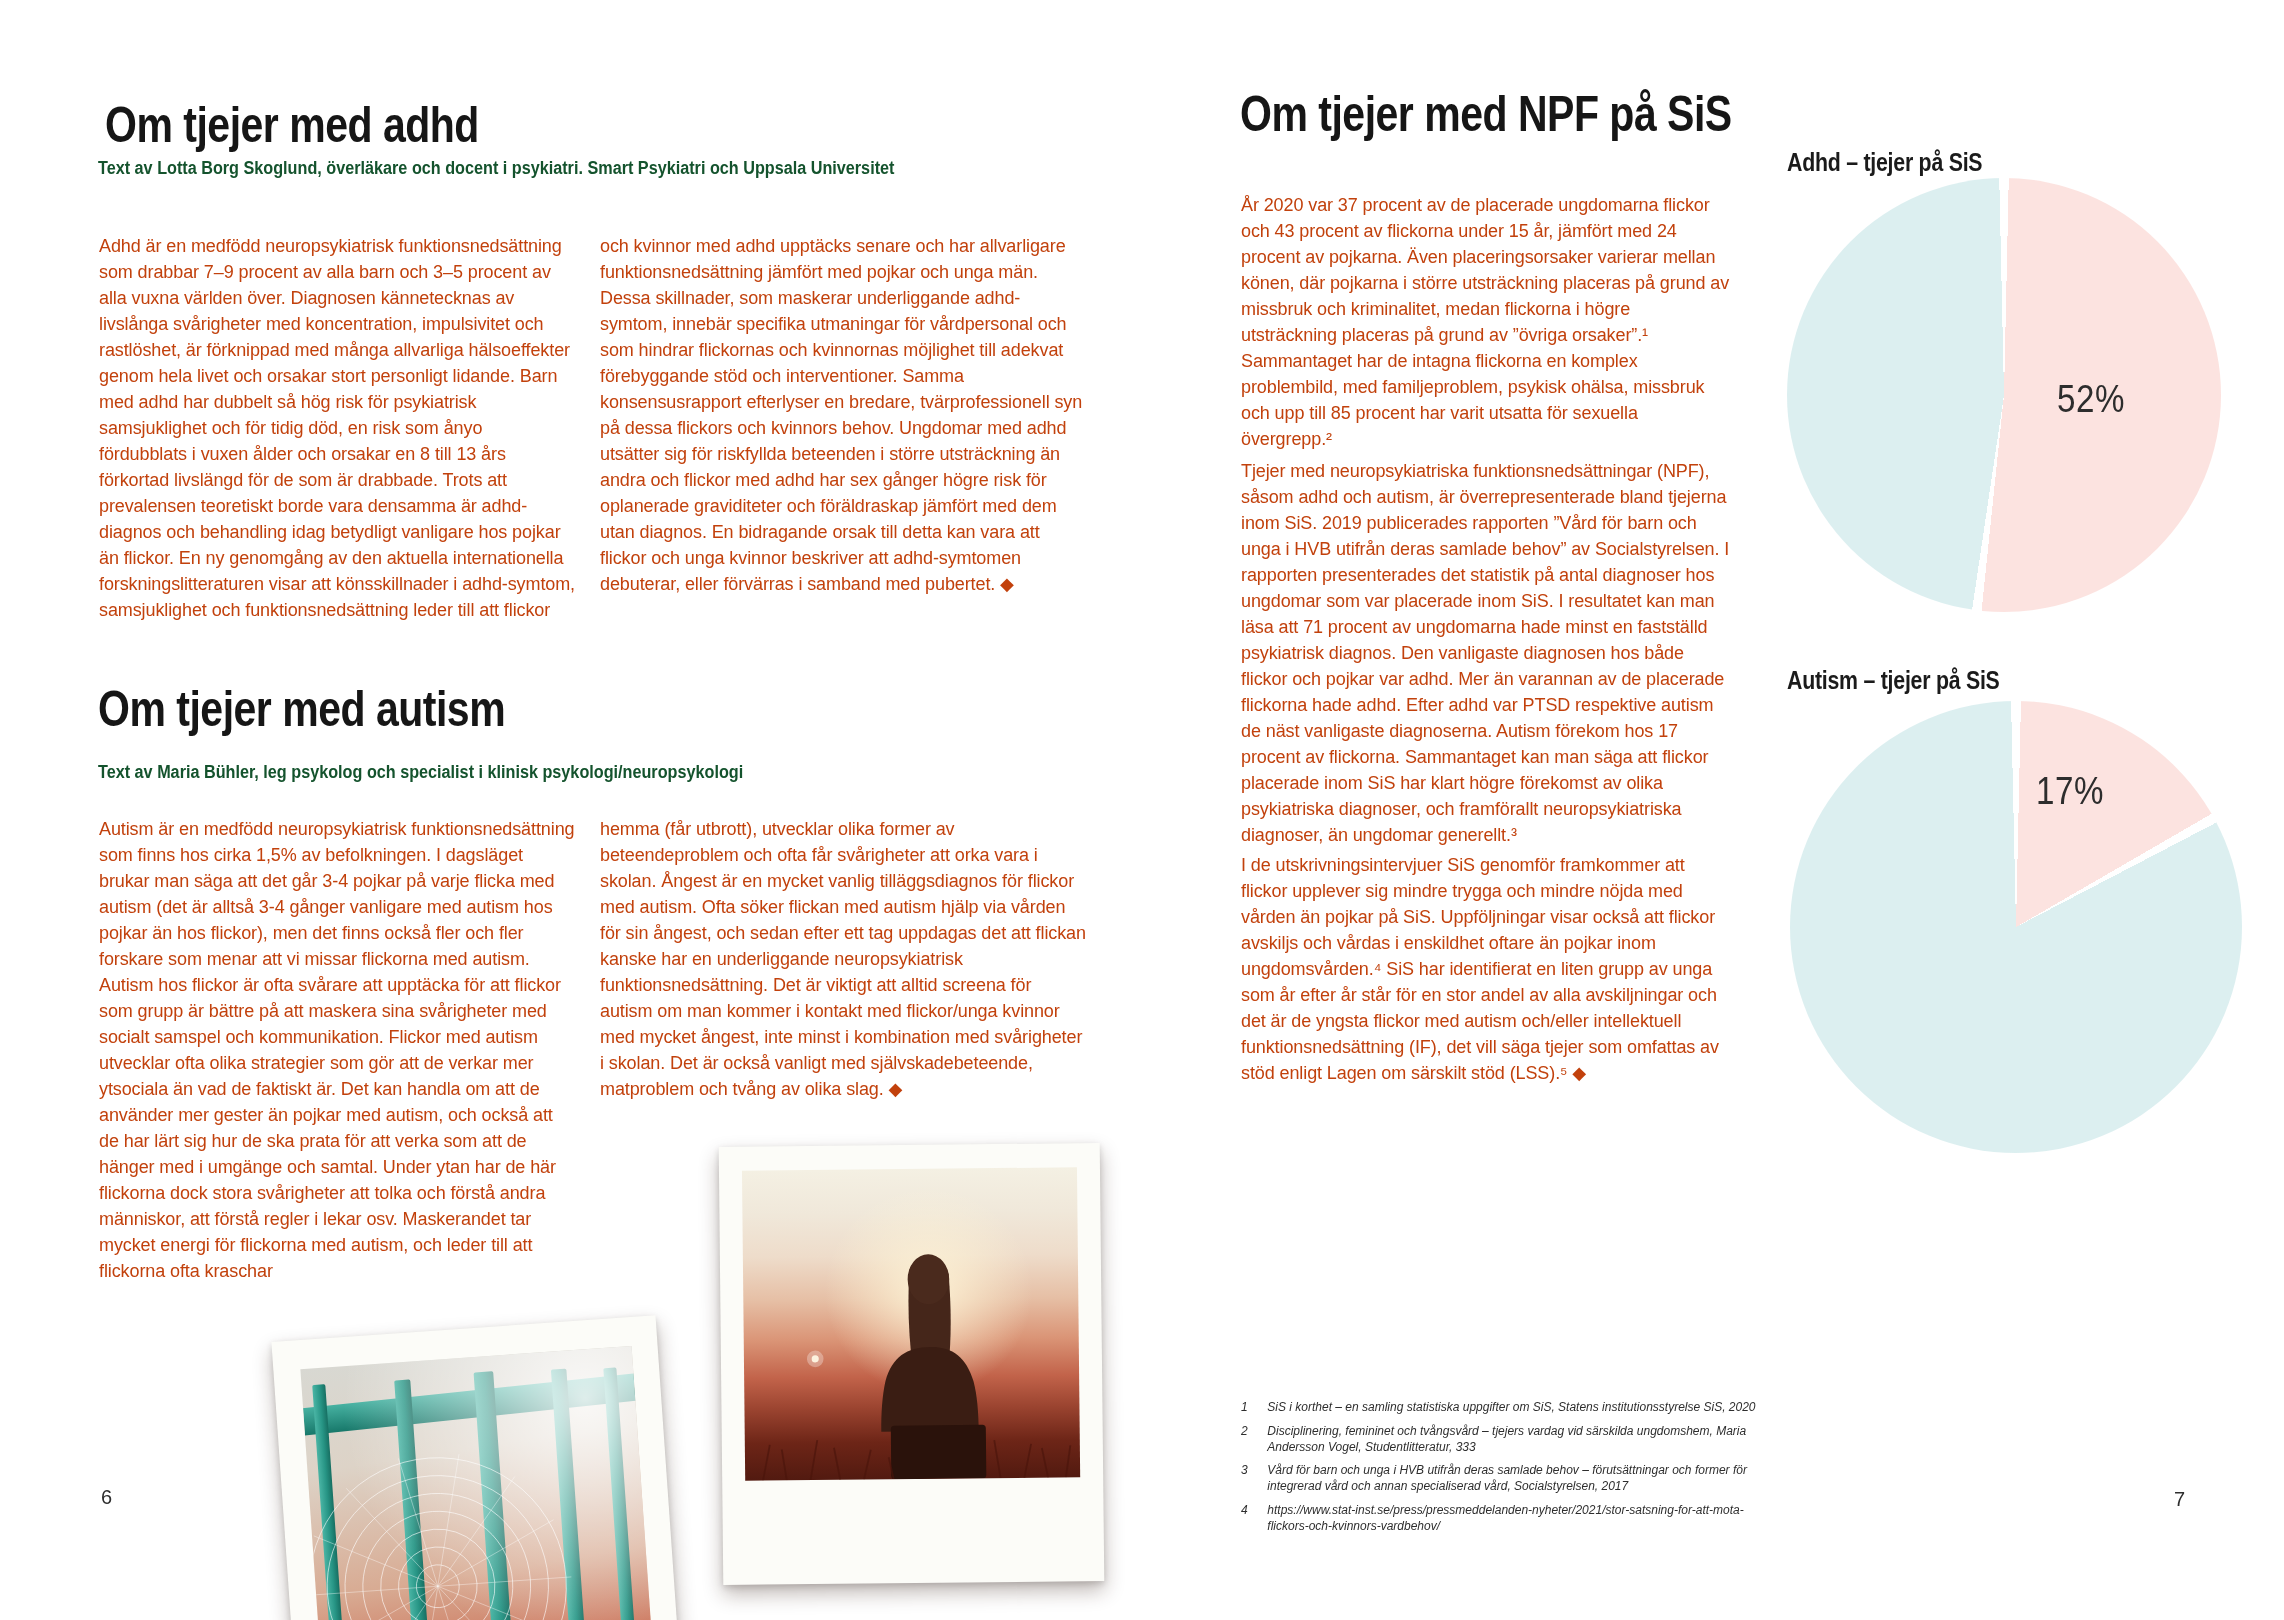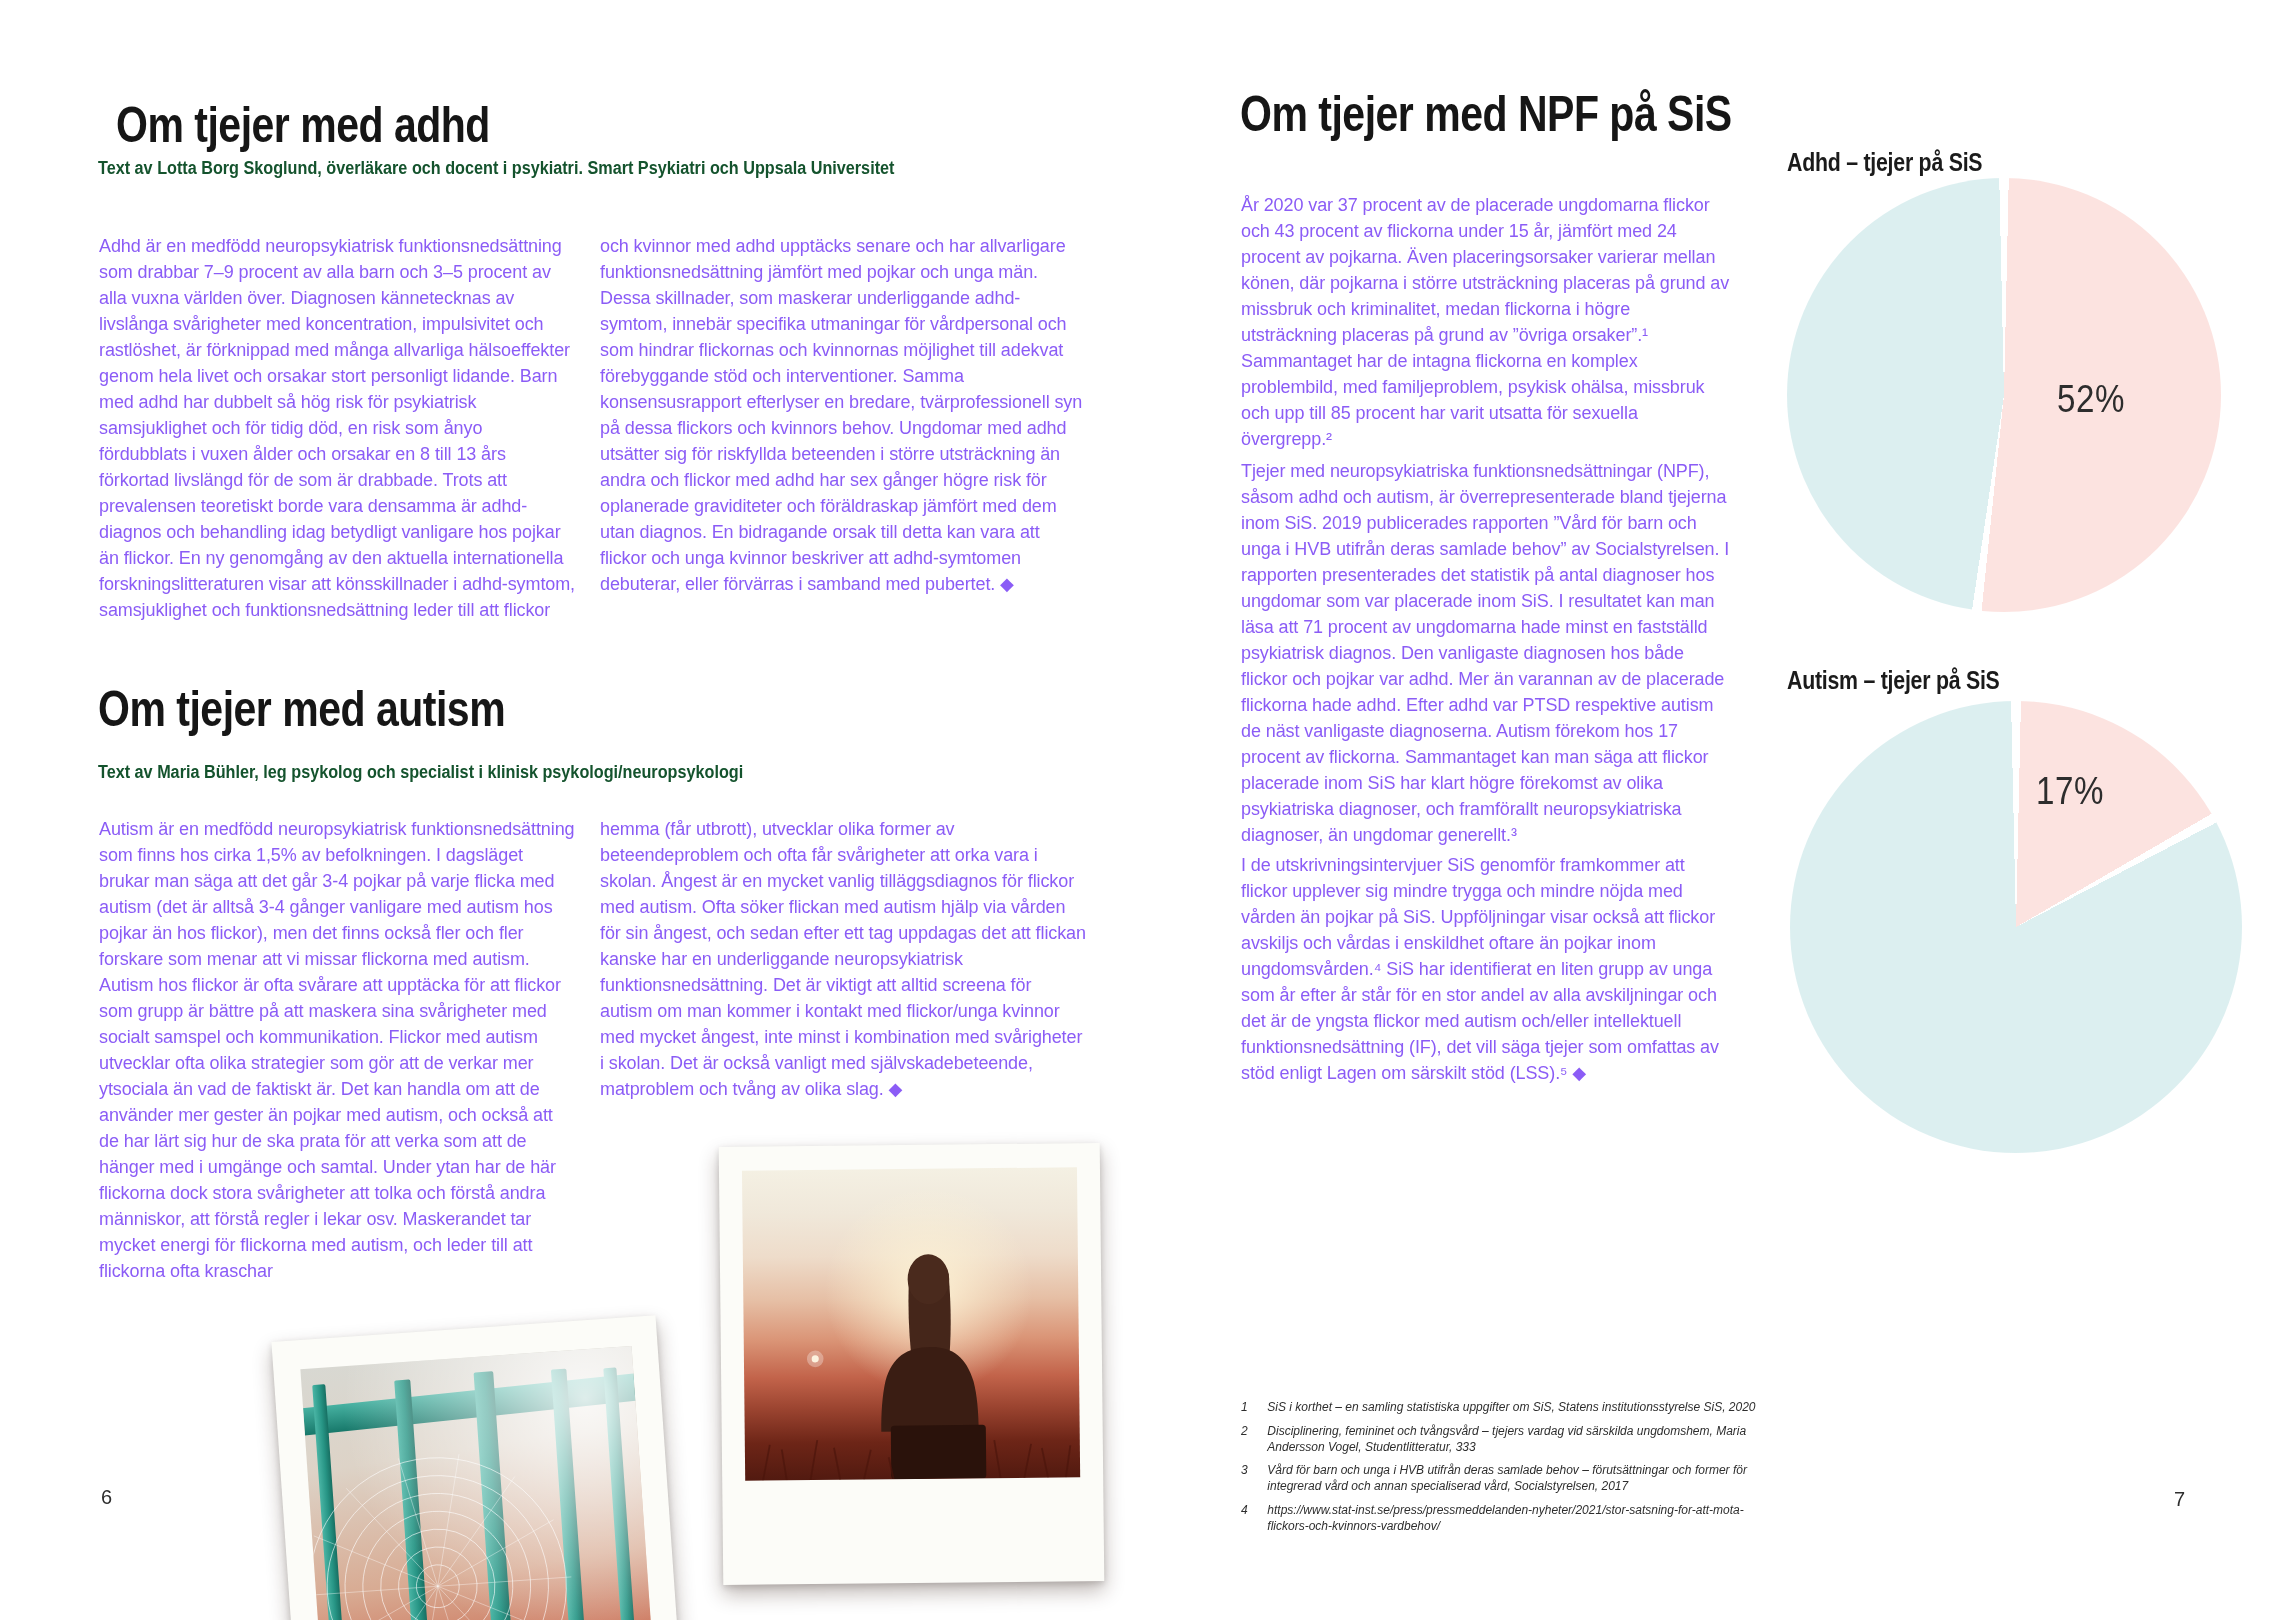--- a/index.html
+++ b/index.html
@@ -4,21 +4,21 @@
 <style>
   html,body{margin:0;padding:0;background:#ffffff;}
   #spread{position:relative;width:2284px;height:1620px;background:#ffffff;overflow:hidden;
           font-family:"Liberation Sans", sans-serif;color:#3d3d3d;}
   .abs{position:absolute;}
   .cond{display:inline-block;transform-origin:0 60%;}
   .cx82{transform:scaleX(0.82);}
   .cx90{transform:scaleX(0.90);}
   .h1{font-size:50px;font-weight:700;color:#161616;letter-spacing:-0.6px;white-space:nowrap;line-height:1;}
   .byline{font-size:18px;color:#14532d;white-space:nowrap;font-weight:bold;}
-  .body-col{font-size:18px;line-height:26px;letter-spacing:-0.1px;color:#8b5cf6;text-align:left;}
+  .body-col{font-size:18px;line-height:26px;letter-spacing:-0.1px;color:#c2410c;text-align:left;}
   .chart-title{font-size:26px;font-weight:700;color:#1b1b1b;white-space:nowrap;letter-spacing:-0.3px;}
   .pie{position:absolute;border-radius:50%;}
   .pct{position:absolute;transform:translate(-50%,-50%) scaleX(0.85);font-size:39px;color:#2d2d2d;letter-spacing:0.6px;}
   .pagenum{font-size:20px;color:#2e2e2e;}
   .fnotes{width:523px;}
   .fnote{display:flex;gap:12px;font-style:italic;font-size:12px;line-height:16px;color:#2e2e2e;margin-bottom:7.7px;}
   .fnote .n{min-width:14.3px;flex:0 0 auto;}
   .polaroid{position:absolute;background:#fcfcf8;box-shadow:0 9.5px 20px rgba(45,22,14,0.30),0 2.4px 6px rgba(0,0,0,0.15);}
   .polaroid .img{position:absolute;overflow:hidden;}
   #photo-sunset{left:721px;top:1145px;width:381px;height:438px;transform:rotate(-0.6deg);}
@@ -30,21 +30,21 @@
   #photo-web .img .haze{position:absolute;inset:0;background:radial-gradient(circle at 85% 10%,rgba(255,255,255,0.85),rgba(255,255,255,0) 46%);}
   svg{display:block;}
 </style>
 </head>
 <body>
 
 <div id="spread">
 
   <div class="abs" style="left:0;top:0;width:1142px;height:1620px;">
 
-    <div class="abs h1" style="left:116px;top:100px;">
+    <div class="abs h1" style="left:105px;top:100px;">
       <span class="cond cx82">Om tjejer med adhd</span>
     </div>
     <div class="abs byline" style="left:98px;top:158px;">
       <span class="cond cx90">Text av Lotta Borg Skoglund, överläkare och docent i psykiatri. Smart Psykiatri och Uppsala Universitet</span>
     </div>
 
     <div class="abs body-col" style="left:99px;top:233px;width:476px;">Adhd är en medfödd neuropsykiatrisk funktionsnedsättning som drabbar 7–9 procent av alla barn och 3–5 procent av alla vuxna världen över. Diagnosen kännetecknas av livslånga svårigheter med koncentration, impulsivitet och rastlöshet, är förknippad med många allvarliga hälsoeffekter genom hela livet och orsakar stort personligt lidande. Barn med adhd har dubbelt så hög risk för psykiatrisk samsjuklighet och för tidig död, en risk som ånyo fördubblats i vuxen ålder och orsakar en 8 till 13 års förkortad livslängd för de som är drabbade. Trots att prevalensen teoretiskt borde vara densamma är adhd-diagnos och behandling idag betydligt vanligare hos pojkar än flickor. En ny genomgång av den aktuella internationella forskningslitteraturen visar att könsskillnader i adhd-symtom, samsjuklighet och funktionsnedsättning leder till att flickor</div>
     <div class="abs body-col" style="left:600px;top:233px;width:483px;">och kvinnor med adhd upptäcks senare och har allvarligare funktionsnedsättning jämfört med pojkar och unga män. Dessa skillnader, som maskerar underliggande adhd-symtom, innebär specifika utmaningar för vårdpersonal och som hindrar flickornas och kvinnornas möjlighet till adekvat förebyggande stöd och interventioner. Samma konsensusrapport efterlyser en bredare, tvärprofessionell syn på dessa flickors och kvinnors behov. Ungdomar med adhd utsätter sig för riskfyllda beteenden i större utsträckning än andra och flickor med adhd har sex gånger högre risk för oplanerade graviditeter och föräldraskap jämfört med dem utan diagnos. En bidragande orsak till detta kan vara att flickor och unga kvinnor beskriver att adhd-symtomen debuterar, eller förvärras i samband med pubertet. ◆</div>
 
     <div class="abs h1" style="left:98px;top:684px;">

